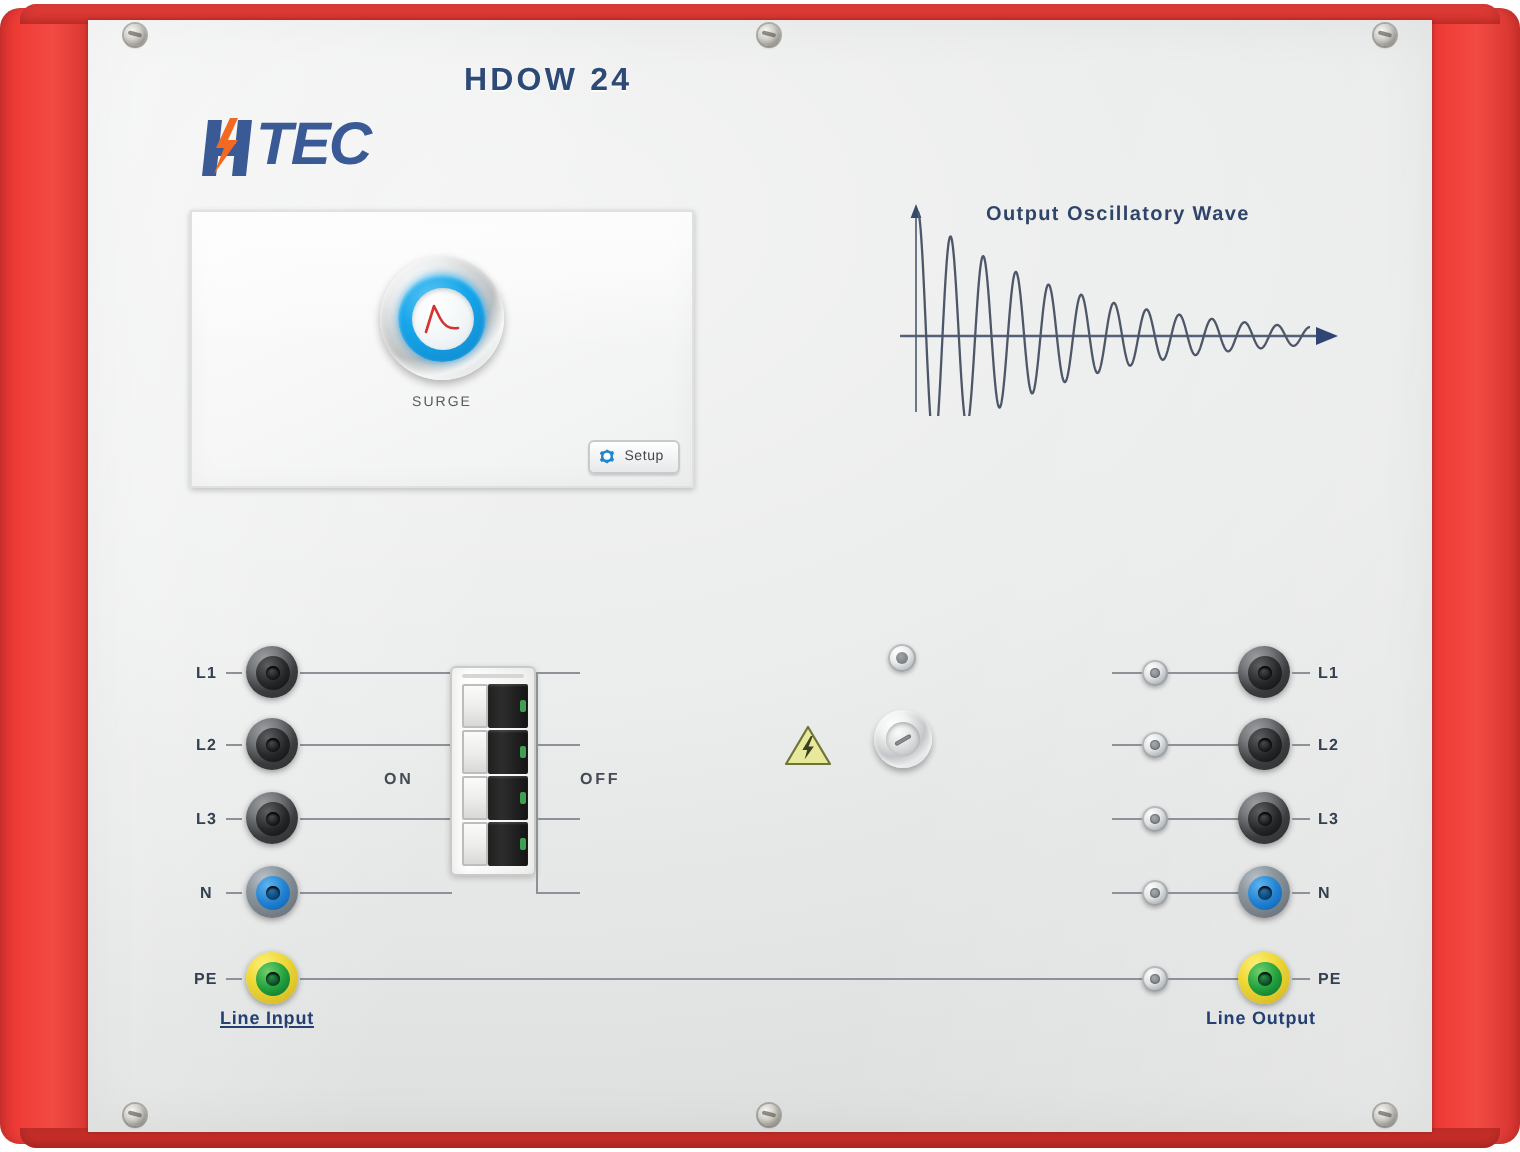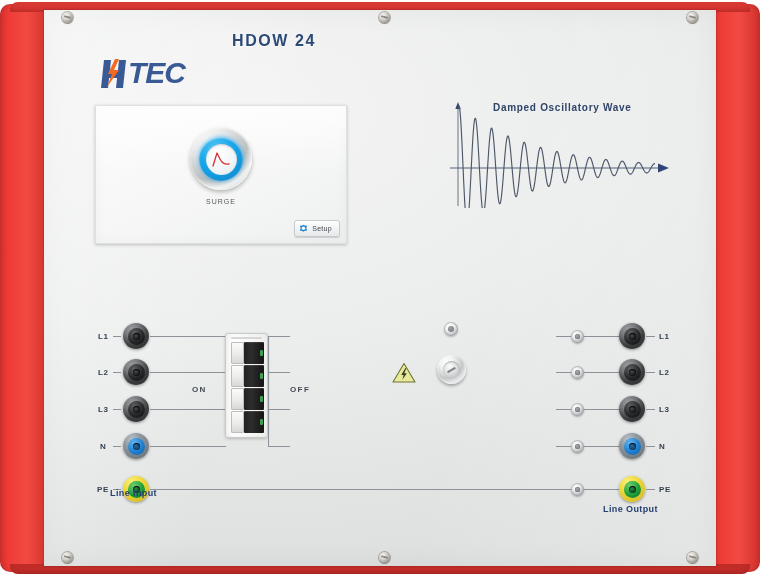--- a/index.html
+++ b/index.html
@@ -284,21 +284,21 @@
     <div class="setup-btn">
       <svg width="11" height="11" viewBox="0 0 20 20">
         <path fill="#1f86d0" d="M10 1.6l1.5 1.1a7 7 0 011.9.8l1.8-.4 1.3 2.2-1.2 1.4c.1.4.2.8.2 1.3s-.1.9-.2 1.3l1.2 1.4-1.3 2.2-1.8-.4a7 7 0 01-1.9.8L10 14.6l-1.5-1.1a7 7 0 01-1.9-.8l-1.8.4-1.3-2.2 1.2-1.4a6 6 0 010-2.6L3.5 5.5l1.3-2.2 1.8.4a7 7 0 011.9-.8L10 1.6z" transform="translate(0,1.4)"></path>
         <circle cx="10" cy="9.4" r="3.2" fill="#ffffff"></circle>
       </svg>
       <span>Setup</span>
     </div>
   </div>
 
   <div class="wave-wrap">
-    <div class="wave-title">Damped Oscillatory Wave</div>
+    <div class="wave-title">Output Oscillatory Wave</div>
     <svg width="235" height="110" viewBox="0 0 235 110">
 
       <line x1="13" y1="8" x2="13" y2="108" stroke="#6d7684" stroke-width="1"></line>
       <polygon points="13,4 10.3,11 15.7,11" fill="#36496b"></polygon>
 
       <line x1="5" y1="70" x2="216" y2="70" stroke="#53607a" stroke-width="1.2"></line>
       <polygon points="224,70 213,65.5 213,74.5" fill="#2f4574"></polygon>
 
       <path id="dampedPath" fill="none" stroke="#4d5768" stroke-width="1.15" stroke-linejoin="round" d="M14.00,8.00 L14.22,8.40 L14.44,9.23 L14.65,10.47 L14.87,12.13 L15.09,14.18 L15.31,16.62 L15.52,19.41 L15.74,22.54 L15.96,25.98 L16.18,29.71 L16.40,33.71 L16.61,37.93 L16.83,42.35 L17.05,46.94 L17.27,51.67 L17.48,56.49 L17.70,61.38 L17.92,66.31 L18.14,71.23 L18.36,76.11 L18.57,80.92 L18.79,85.63 L19.01,90.20 L19.23,94.60 L19.44,98.81 L19.66,102.79 L19.88,106.51 L20.10,109.96 L20.32,113.11 L20.53,115.93 L20.75,118.42 L20.97,120.56 L21.19,122.33 L21.40,123.72 L21.62,124.73 L21.84,125.35 L22.06,125.57 L22.28,125.41 L22.49,124.86 L22.71,123.93 L22.93,122.63 L23.15,120.96 L23.36,118.95 L23.58,116.61 L23.80,113.96 L24.02,111.01 L24.24,107.79 L24.45,104.33 L24.67,100.65 L24.89,96.77 L25.11,92.73 L25.32,88.55 L25.54,84.27 L25.76,79.92 L25.98,75.52 L26.20,71.10 L26.41,66.71 L26.63,62.36 L26.85,58.09 L27.07,53.93 L27.28,49.91 L27.50,46.05 L27.72,42.38 L27.94,38.93 L28.16,35.72 L28.37,32.76 L28.59,30.08 L28.81,27.70 L29.03,25.62 L29.24,23.87 L29.46,22.46 L29.68,21.38 L29.90,20.65 L30.12,20.27 L30.33,20.24 L30.55,20.56 L30.77,21.23 L30.99,22.23 L31.20,23.56 L31.42,25.21 L31.64,27.16 L31.86,29.40 L32.08,31.91 L32.29,34.67 L32.51,37.67 L32.73,40.87 L32.95,44.26 L33.16,47.81 L33.38,51.49 L33.60,55.29 L33.82,59.16 L34.04,63.09 L34.25,67.04 L34.47,70.99 L34.69,74.90 L34.91,78.77 L35.12,82.54 L35.34,86.21 L35.56,89.74 L35.78,93.12 L36.00,96.31 L36.21,99.30 L36.43,102.07 L36.65,104.59 L36.87,106.86 L37.08,108.86 L37.30,110.57 L37.52,111.99 L37.74,113.11 L37.96,113.92 L38.17,114.42 L38.39,114.60 L38.61,114.47 L38.83,114.03 L39.04,113.28 L39.26,112.24 L39.48,110.90 L39.70,109.29 L39.92,107.41 L40.13,105.28 L40.35,102.91 L40.57,100.33 L40.79,97.55 L41.00,94.59 L41.22,91.48 L41.44,88.24 L41.66,84.89 L41.88,81.45 L42.09,77.96 L42.31,74.43 L42.53,70.88 L42.75,67.36 L42.96,63.87 L43.18,60.44 L43.40,57.11 L43.62,53.88 L43.84,50.78 L44.05,47.84 L44.27,45.07 L44.49,42.49 L44.71,40.11 L44.92,37.96 L45.14,36.05 L45.36,34.39 L45.58,32.98 L45.80,31.85 L46.01,30.98 L46.23,30.40 L46.45,30.09 L46.67,30.07 L46.88,30.33 L47.10,30.86 L47.32,31.66 L47.54,32.73 L47.76,34.05 L47.97,35.62 L48.19,37.42 L48.41,39.43 L48.63,41.65 L48.84,44.05 L49.06,46.62 L49.28,49.34 L49.50,52.19 L49.72,55.15 L49.93,58.19 L50.15,61.30 L50.37,64.45 L50.59,67.62 L50.80,70.79 L51.02,73.94 L51.24,77.04 L51.46,80.07 L51.68,83.01 L51.89,85.85 L52.11,88.55 L52.33,91.12 L52.55,93.51 L52.76,95.73 L52.98,97.76 L53.20,99.58 L53.42,101.19 L53.64,102.56 L53.85,103.70 L54.07,104.60 L54.29,105.25 L54.51,105.65 L54.72,105.79 L54.94,105.69 L55.16,105.33 L55.38,104.73 L55.60,103.89 L55.81,102.82 L56.03,101.53 L56.25,100.02 L56.47,98.31 L56.68,96.41 L56.90,94.34 L57.12,92.11 L57.34,89.74 L57.56,87.24 L57.77,84.64 L57.99,81.95 L58.21,79.19 L58.43,76.39 L58.64,73.55 L58.86,70.71 L59.08,67.88 L59.30,65.08 L59.52,62.33 L59.73,59.65 L59.95,57.06 L60.17,54.58 L60.39,52.21 L60.60,49.99 L60.82,47.92 L61.04,46.02 L61.26,44.29 L61.48,42.76 L61.69,41.42 L61.91,40.29 L62.13,39.38 L62.35,38.69 L62.56,38.22 L62.78,37.97 L63.00,37.96 L63.22,38.16 L63.44,38.59 L63.65,39.23 L63.87,40.09 L64.09,41.15 L64.31,42.41 L64.52,43.85 L64.74,45.47 L64.96,47.25 L65.18,49.18 L65.40,51.24 L65.61,53.42 L65.83,55.71 L66.05,58.08 L66.27,60.52 L66.48,63.02 L66.70,65.55 L66.92,68.09 L67.14,70.63 L67.36,73.16 L67.57,75.65 L67.79,78.08 L68.01,80.44 L68.23,82.72 L68.44,84.89 L68.66,86.95 L68.88,88.87 L69.10,90.65 L69.32,92.28 L69.53,93.74 L69.75,95.03 L69.97,96.13 L70.19,97.05 L70.40,97.77 L70.62,98.29 L70.84,98.61 L71.06,98.72 L71.28,98.64 L71.49,98.36 L71.71,97.87 L71.93,97.20 L72.15,96.34 L72.36,95.30 L72.58,94.09 L72.80,92.72 L73.02,91.20 L73.24,89.53 L73.45,87.74 L73.67,85.84 L73.89,83.84 L74.11,81.75 L74.32,79.59 L74.54,77.38 L74.76,75.12 L74.98,72.85 L75.20,70.57 L75.41,68.30 L75.63,66.05 L75.85,63.85 L76.07,61.70 L76.28,59.62 L76.50,57.62 L76.72,55.73 L76.94,53.94 L77.16,52.28 L77.37,50.75 L77.59,49.37 L77.81,48.14 L78.03,47.06 L78.24,46.16 L78.46,45.43 L78.68,44.87 L78.90,44.49 L79.12,44.30 L79.33,44.28 L79.55,44.45 L79.77,44.79 L79.99,45.31 L80.20,46.00 L80.42,46.85 L80.64,47.86 L80.86,49.02 L81.08,50.31 L81.29,51.74 L81.51,53.29 L81.73,54.95 L81.95,56.70 L82.16,58.53 L82.38,60.44 L82.60,62.40 L82.82,64.40 L83.04,66.43 L83.25,68.47 L83.47,70.51 L83.69,72.53 L83.91,74.53 L84.12,76.48 L84.34,78.38 L84.56,80.21 L84.78,81.95 L85.00,83.60 L85.21,85.14 L85.43,86.57 L85.65,87.88 L85.87,89.05 L86.08,90.08 L86.30,90.97 L86.52,91.70 L86.74,92.28 L86.96,92.70 L87.17,92.96 L87.39,93.05 L87.61,92.98 L87.83,92.76 L88.04,92.37 L88.26,91.83 L88.48,91.14 L88.70,90.30 L88.92,89.33 L89.13,88.23 L89.35,87.01 L89.57,85.68 L89.79,84.24 L90.00,82.71 L90.22,81.10 L90.44,79.43 L90.66,77.70 L90.88,75.92 L91.09,74.11 L91.31,72.29 L91.53,70.46 L91.75,68.63 L91.96,66.83 L92.18,65.06 L92.40,63.34 L92.62,61.67 L92.84,60.07 L93.05,58.55 L93.27,57.11 L93.49,55.78 L93.71,54.55 L93.92,53.44 L94.14,52.45 L94.36,51.59 L94.58,50.87 L94.80,50.28 L95.01,49.83 L95.23,49.53 L95.45,49.37 L95.67,49.36 L95.88,49.49 L96.10,49.77 L96.32,50.19 L96.54,50.74 L96.76,51.42 L96.97,52.23 L97.19,53.16 L97.41,54.20 L97.63,55.35 L97.84,56.59 L98.06,57.92 L98.28,59.32 L98.50,60.80 L98.72,62.32 L98.93,63.90 L99.15,65.50 L99.37,67.13 L99.59,68.77 L99.80,70.41 L100.02,72.03 L100.24,73.64 L100.46,75.20 L100.68,76.72 L100.89,78.19 L101.11,79.59 L101.33,80.91 L101.55,82.15 L101.76,83.30 L101.98,84.35 L102.20,85.29 L102.42,86.12 L102.64,86.83 L102.85,87.42 L103.07,87.88 L103.29,88.22 L103.51,88.42 L103.72,88.50 L103.94,88.44 L104.16,88.26 L104.38,87.95 L104.60,87.52 L104.81,86.96 L105.03,86.30 L105.25,85.52 L105.47,84.63 L105.68,83.65 L105.90,82.58 L106.12,81.43 L106.34,80.20 L106.56,78.91 L106.77,77.57 L106.99,76.18 L107.21,74.75 L107.43,73.30 L107.64,71.84 L107.86,70.37 L108.08,68.90 L108.30,67.46 L108.52,66.04 L108.73,64.65 L108.95,63.31 L109.17,62.03 L109.39,60.81 L109.60,59.66 L109.82,58.59 L110.04,57.60 L110.26,56.71 L110.48,55.92 L110.69,55.23 L110.91,54.65 L111.13,54.17 L111.35,53.82 L111.56,53.57 L111.78,53.45 L112.00,53.44 L112.22,53.54 L112.44,53.77 L112.65,54.10 L112.87,54.54 L113.09,55.09 L113.31,55.74 L113.52,56.49 L113.74,57.32 L113.96,58.24 L114.18,59.24 L114.40,60.30 L114.61,61.43 L114.83,62.61 L115.05,63.84 L115.27,65.10 L115.48,66.39 L115.70,67.70 L115.92,69.01 L116.14,70.33 L116.36,71.63 L116.57,72.92 L116.79,74.18 L117.01,75.40 L117.23,76.57 L117.44,77.70 L117.66,78.76 L117.88,79.75 L118.10,80.67 L118.32,81.52 L118.53,82.27 L118.75,82.94 L118.97,83.51 L119.19,83.98 L119.40,84.35 L119.62,84.62 L119.84,84.79 L120.06,84.85 L120.28,84.80 L120.49,84.66 L120.71,84.41 L120.93,84.06 L121.15,83.61 L121.36,83.08 L121.58,82.45 L121.80,81.74 L122.02,80.96 L122.24,80.10 L122.45,79.17 L122.67,78.19 L122.89,77.15 L123.11,76.07 L123.32,74.96 L123.54,73.81 L123.76,72.65 L123.98,71.47 L124.20,70.29 L124.41,69.12 L124.63,67.96 L124.85,66.82 L125.07,65.71 L125.28,64.63 L125.50,63.60 L125.72,62.62 L125.94,61.70 L126.16,60.84 L126.37,60.05 L126.59,59.34 L126.81,58.70 L127.03,58.15 L127.24,57.68 L127.46,57.30 L127.68,57.01 L127.90,56.82 L128.12,56.72 L128.33,56.71 L128.55,56.79 L128.77,56.97 L128.99,57.24 L129.20,57.59 L129.42,58.03 L129.64,58.56 L129.86,59.15 L130.08,59.83 L130.29,60.56 L130.51,61.36 L130.73,62.22 L130.95,63.12 L131.16,64.07 L131.38,65.06 L131.60,66.07 L131.82,67.10 L132.04,68.15 L132.25,69.21 L132.47,70.26 L132.69,71.31 L132.91,72.34 L133.12,73.35 L133.34,74.33 L133.56,75.27 L133.78,76.18 L134.00,77.03 L134.21,77.83 L134.43,78.57 L134.65,79.24 L134.87,79.85 L135.08,80.38 L135.30,80.84 L135.52,81.22 L135.74,81.52 L135.96,81.73 L136.17,81.87 L136.39,81.91 L136.61,81.88 L136.83,81.76 L137.04,81.56 L137.26,81.28 L137.48,80.93 L137.70,80.49 L137.92,79.99 L138.13,79.42 L138.35,78.79 L138.57,78.10 L138.79,77.36 L139.00,76.57 L139.22,75.74 L139.44,74.87 L139.66,73.98 L139.88,73.06 L140.09,72.13 L140.31,71.18 L140.53,70.24 L140.75,69.29 L140.96,68.36 L141.18,67.45 L141.40,66.56 L141.62,65.69 L141.84,64.87 L142.05,64.08 L142.27,63.34 L142.49,62.65 L142.71,62.02 L142.92,61.44 L143.14,60.93 L143.36,60.49 L143.58,60.11 L143.80,59.81 L144.01,59.58 L144.23,59.42 L144.45,59.34 L144.67,59.33 L144.88,59.40 L145.10,59.54 L145.32,59.76 L145.54,60.04 L145.76,60.40 L145.97,60.82 L146.19,61.30 L146.41,61.83 L146.63,62.43 L146.84,63.07 L147.06,63.76 L147.28,64.48 L147.50,65.24 L147.72,66.03 L147.93,66.85 L148.15,67.68 L148.37,68.52 L148.59,69.36 L148.80,70.21 L149.02,71.05 L149.24,71.88 L149.46,72.69 L149.68,73.48 L149.89,74.23 L150.11,74.96 L150.33,75.64 L150.55,76.28 L150.76,76.87 L150.98,77.42 L151.20,77.90 L151.42,78.33 L151.64,78.70 L151.85,79.00 L152.07,79.24 L152.29,79.42 L152.51,79.52 L152.72,79.56 L152.94,79.53 L153.16,79.44 L153.38,79.28 L153.60,79.05 L153.81,78.77 L154.03,78.42 L154.25,78.02 L154.47,77.56 L154.68,77.06 L154.90,76.50 L155.12,75.91 L155.34,75.27 L155.56,74.61 L155.77,73.91 L155.99,73.19 L156.21,72.46 L156.43,71.71 L156.64,70.95 L156.86,70.19 L157.08,69.43 L157.30,68.69 L157.52,67.95 L157.73,67.24 L157.95,66.54 L158.17,65.88 L158.39,65.25 L158.60,64.65 L158.82,64.10 L159.04,63.59 L159.26,63.13 L159.48,62.72 L159.69,62.37 L159.91,62.06 L160.13,61.82 L160.35,61.64 L160.56,61.51 L160.78,61.44 L161.00,61.44 L161.22,61.49 L161.44,61.61 L161.65,61.78 L161.87,62.01 L162.09,62.29 L162.31,62.63 L162.52,63.01 L162.74,63.45 L162.96,63.92 L163.18,64.44 L163.40,64.99 L163.61,65.57 L163.83,66.18 L164.05,66.82 L164.27,67.47 L164.48,68.13 L164.70,68.81 L164.92,69.49 L165.14,70.17 L165.36,70.84 L165.57,71.51 L165.79,72.16 L166.01,72.79 L166.23,73.40 L166.44,73.98 L166.66,74.53 L166.88,75.04 L167.10,75.52 L167.32,75.95 L167.53,76.34 L167.75,76.69 L167.97,76.98 L168.19,77.22 L168.40,77.42 L168.62,77.56 L168.84,77.64 L169.06,77.67 L169.28,77.65 L169.49,77.57 L169.71,77.45 L169.93,77.27 L170.15,77.04 L170.36,76.76 L170.58,76.44 L170.80,76.07 L171.02,75.66 L171.24,75.22 L171.45,74.74 L171.67,74.23 L171.89,73.70 L172.11,73.14 L172.32,72.56 L172.54,71.97 L172.76,71.37 L172.98,70.76 L173.20,70.15 L173.41,69.55 L173.63,68.95 L173.85,68.36 L174.07,67.78 L174.28,67.23 L174.50,66.69 L174.72,66.19 L174.94,65.71 L175.16,65.27 L175.37,64.86 L175.59,64.49 L175.81,64.16 L176.03,63.87 L176.24,63.63 L176.46,63.44 L176.68,63.29 L176.90,63.19 L177.12,63.13 L177.33,63.13 L177.55,63.17 L177.77,63.27 L177.99,63.40 L178.20,63.59 L178.42,63.82 L178.64,64.08 L178.86,64.39 L179.08,64.74 L179.29,65.12 L179.51,65.54 L179.73,65.98 L179.95,66.45 L180.16,66.94 L180.38,67.44 L180.60,67.97 L180.82,68.50 L181.04,69.05 L181.25,69.59 L181.47,70.14 L181.69,70.68 L181.91,71.21 L182.12,71.73 L182.34,72.24 L182.56,72.73 L182.78,73.19 L183.00,73.63 L183.21,74.05 L183.43,74.43 L183.65,74.78 L183.87,75.09 L184.08,75.37 L184.30,75.60 L184.52,75.80 L184.74,75.95 L184.96,76.06 L185.17,76.13 L185.39,76.16 L185.61,76.14 L185.83,76.08 L186.04,75.98 L186.26,75.83 L186.48,75.65 L186.70,75.42 L186.92,75.16 L187.13,74.87 L187.35,74.54 L187.57,74.19 L187.79,73.80 L188.00,73.40 L188.22,72.97 L188.44,72.52 L188.66,72.06 L188.88,71.58 L189.09,71.10 L189.31,70.61 L189.53,70.12 L189.75,69.64 L189.96,69.15 L190.18,68.68 L190.40,68.22 L190.62,67.77 L190.84,67.35 L191.05,66.94 L191.27,66.56 L191.49,66.20 L191.71,65.87 L191.92,65.58 L192.14,65.31 L192.36,65.08 L192.58,64.89 L192.80,64.73 L193.01,64.61 L193.23,64.53 L193.45,64.49 L193.67,64.49 L193.88,64.52 L194.10,64.60 L194.32,64.71 L194.54,64.85 L194.76,65.04 L194.97,65.25 L195.19,65.50 L195.41,65.78 L195.63,66.09 L195.84,66.42 L196.06,66.77 L196.28,67.15 L196.50,67.54 L196.72,67.95 L196.93,68.37 L197.15,68.80 L197.37,69.23 L197.59,69.67 L197.80,70.11 L198.02,70.54 L198.24,70.97 L198.46,71.39 L198.68,71.80 L198.89,72.19 L199.11,72.56 L199.33,72.92 L199.55,73.25 L199.76,73.55 L199.98,73.83 L200.20,74.08 L200.42,74.31 L200.64,74.50 L200.85,74.65 L201.07,74.78 L201.29,74.87 L201.51,74.92 L201.72,74.94 L201.94,74.93 L202.16,74.88 L202.38,74.80 L202.60,74.68 L202.81,74.53 L203.03,74.35 L203.25,74.14 L203.47,73.91 L203.68,73.65 L203.90,73.36 L204.12,73.05 L204.34,72.73 L204.56,72.38 L204.77,72.02 L204.99,71.65 L205.21,71.27 L205.43,70.88 L205.64,70.49 L205.86,70.10 L206.08,69.71 L206.30,69.32 L206.52,68.94 L206.73,68.57 L206.95,68.21 L207.17,67.87 L207.39,67.54 L207.60,67.24 L207.82,66.95 L208.04,66.69 L208.26,66.45 L208.48,66.24 L208.69,66.05 L208.91,65.90 L209.13,65.77 L209.35,65.68 L209.56,65.61 L209.78,65.58 L210.00,65.58"></path>
     </svg>
@@ -341,21 +341,21 @@
       <div class="inner">
         <div class="hole"></div>
       </div>
     </div>
   <div class="jack green" style="left:123px;top:476px;">
       <div class="inner">
         <div class="hole"></div>
       </div>
     </div>
 
-  <div class="lbl-group" style="left:110px;top:488px;">Line Input</div>
+  <div class="lbl-group" style="left:110px;top:504px;text-decoration:underline;">Line Input</div>
 
   <div class="breaker">
     <div class="breaker-top"></div>
     <div class="poles">
       <div class="pole">
           <div class="toggle"></div>
           <div class="body"></div>
           <div class="led"></div>
         </div>
       <div class="pole">

